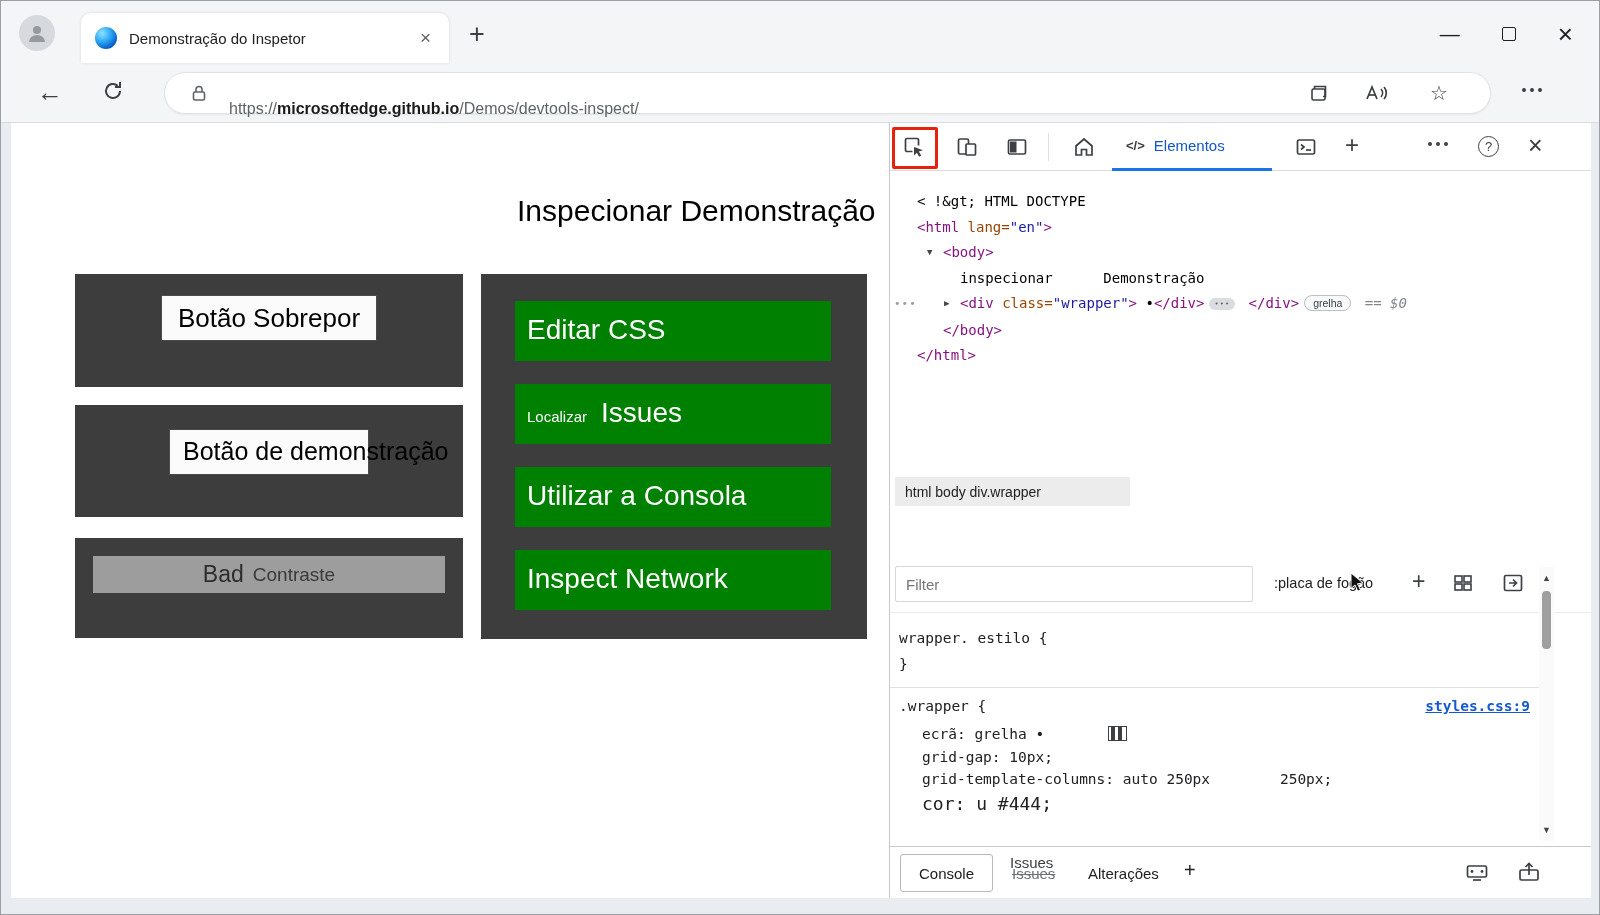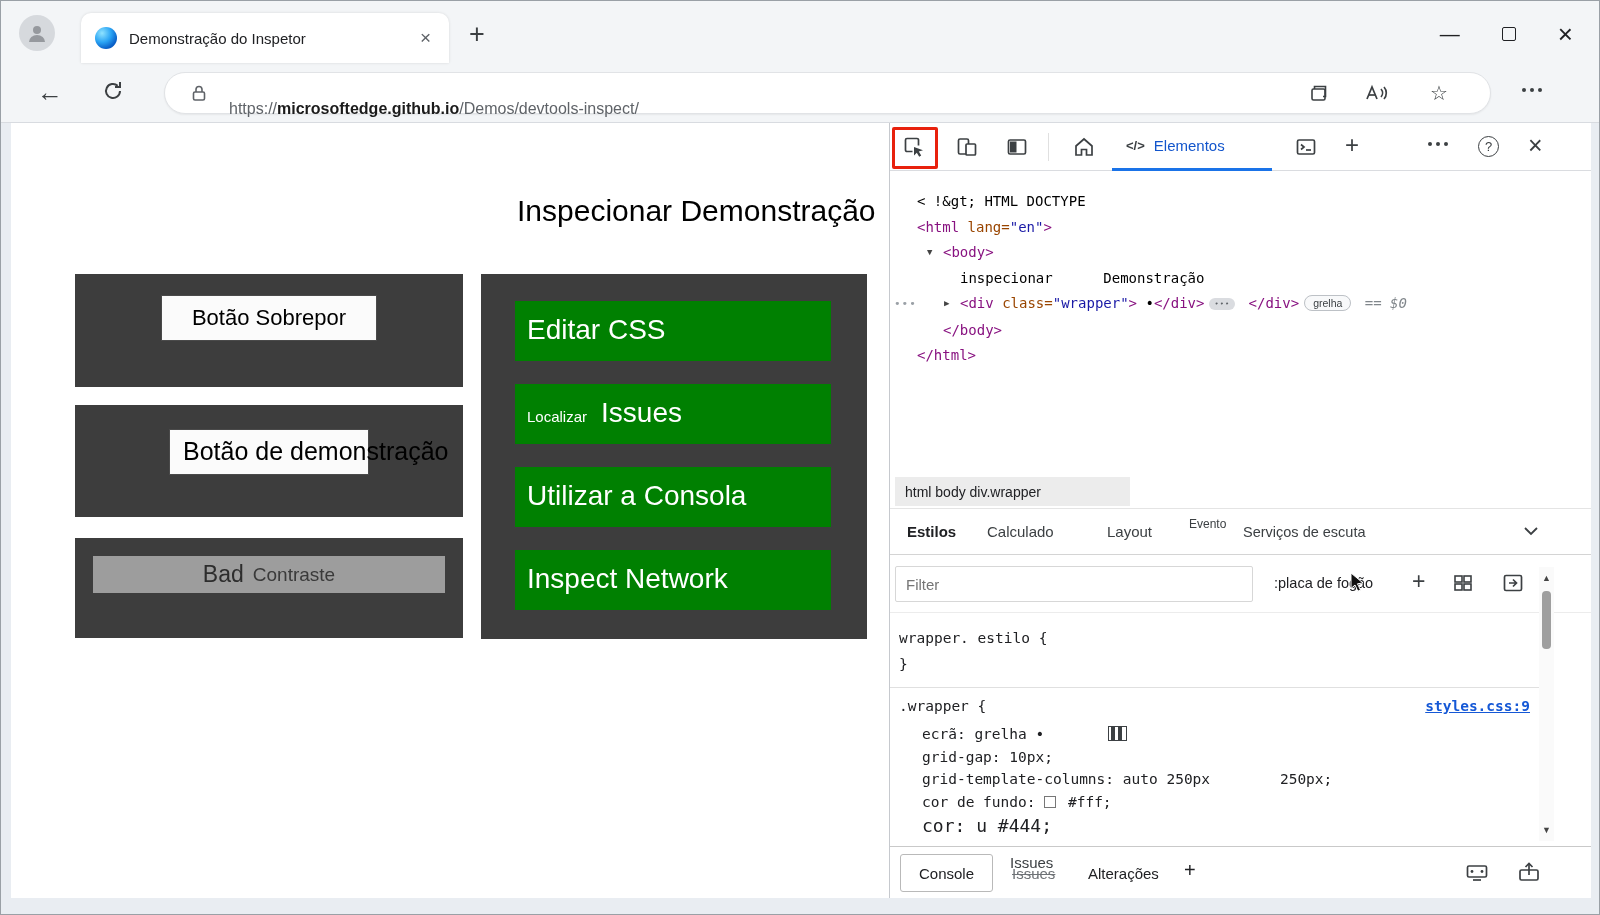--- a/index.html
+++ b/index.html
@@ -34,21 +34,21 @@
   .browser-kebab { position: absolute; right: 56px; top: 24px; }
 
   
   .page { position: absolute; left: 10px; top: 122px; width: 878px; height: 775px; background: #fff; overflow: hidden; }
   .page-title { position: absolute; left: 506px; top: 71px; font-size: 30px; font-weight: 500; color: #000; white-space: nowrap; }
   .dark-box { position: absolute; background: #3d3d3d; }
   .box1 { left: 64px; top: 151px; width: 388px; height: 113px; }
   .box2 { left: 64px; top: 282px; width: 388px; height: 112px; }
   .box3 { left: 64px; top: 415px; width: 388px; height: 100px; }
   .box-right { left: 470px; top: 151px; width: 386px; height: 365px; }
-  .btn-overlay { position: absolute; left: 86px; top: 21px; width: 216px; height: 46px; background: #fbfbfb; border: 1.5px solid #4a4a4a; font-size: 22px; color: #000; display: flex; align-items: center; justify-content: center; }
+  .btn-overlay { position: absolute; left: 86px; top: 21px; width: 216px; height: 46px; background: #fbfbfb; border: 1.5px solid #4a4a4a; font-size: 26px; color: #000; display: flex; align-items: center; justify-content: center; }
   .btn-demo { position: absolute; left: 94px; top: 24px; width: 200px; height: 46px; background: #fbfbfb; border: 1.5px solid #4a4a4a; }
   .btn-demo span { position: absolute; left: 13px; top: 7px; font-size: 25px; color: #000; white-space: nowrap; }
   .btn-bad { position: absolute; left: 18px; top: 18px; width: 352px; height: 37px; background: #9d9d9d; display: flex; align-items: center; justify-content: center; gap: 9px; }
   .btn-bad .w1 { font-size: 23px; color: #2d2d2d; }
   .btn-bad .w2 { font-size: 19px; color: #3a3a3a; }
   .green-btn { position: absolute; left: 34px; width: 316px; height: 60px; background: #008001; color: #fff; display: flex; align-items: baseline; padding-left: 12px; }
   .green-btn .big { font-size: 28px; line-height: 58px; }
   .green-btn .small { font-size: 15px; line-height: 58px; margin-right: 14px; }
   .g1 { top: 27px; } .g2 { top: 110px; } .g3 { top: 193px; } .g4 { top: 276px; }
 
@@ -297,32 +297,20 @@
         <div class="dom-line ind2"><span class="plain">inspecionar      Demonstração</span></div>
         <div class="dom-line ind2"><span class="gutter">•••</span><span class="arrow">▶</span><span class="tag">&lt;div</span><span class="attr"> class=</span><span class="val">"wrapper"</span><span class="tag">&gt; </span><span class="plain">•</span><span class="tag">&lt;/div&gt;</span><span class="pill">•••</span><span class="tag"> &lt;/div&gt;</span><span class="badge">grelha</span><span class="meta"> == </span><span class="meta-i">$0</span></div>
         <div class="dom-line ind1"><span class="tag">&lt;/body&gt;</span></div>
         <div class="dom-line ind0"><span class="tag">&lt;/html&gt;</span></div>
       </div>
 
     <div class="crumbs">
       <div class="crumb-chip">html body div.wrapper</div>
     </div>
 
-    <div class="stabs">
-      <span class="stab sel tab-styles">Estilos</span>
-      <span class="stab tab-computed">Calculado</span>
-      <span class="stab tab-layout">Layout</span>
-      <span class="stab tab-event-small">Evento</span>
-      <span class="stab tab-event">Serviços de escuta</span>
-      <span class="stab-chevron">
-        <svg width="16" height="10" viewBox="0 0 16 10" fill="none" stroke="#3c4043" stroke-width="1.8">
-            <path d="M2 2 L8 8 L14 2"></path>
-          </svg>
-      </span>
-    </div>
 
     <div class="filter-row">
       <input class="filter-input" placeholder="Filter" style="">
       <span class="hov-label">:placa de fogão</span>
       <span class="cursor-ic">
         <svg width="18" height="20" viewBox="0 0 18 20">
             <path d="M3 1 L15 11 L9.5 11.8 L12.5 18 L9.8 19.2 L7 13 L3 16.5 Z" fill="#111" stroke="#fff" stroke-width="1"></path>
           </svg>
       </span>
       <span class="f-plus">+</span>
@@ -346,21 +334,20 @@
       <div class="elstyle"><span>wrapper. estilo {</span><br><span>}</span></div>
       <div class="divider"></div>
       <div class="rule-head">
         <span>.wrapper {</span>
         <span class="css-link">styles.css:9</span>
       </div>
       <div class="rule-lines">
           <div class="sline"><span>ecrã: grelha •</span><span class="grid-badge"></span></div>
           <div class="sline"><span>grid-gap: 10px;</span></div>
           <div class="sline"><span>grid-template-columns: auto 250px        250px;</span></div>
-          <div class="sline"><span>cor de fundo: </span><span class="swatch" style="background: rgb(255, 255, 255);"></span><span> #fff;</span></div>
           <div class="sline big"><span>cor: u #444;</span></div>
         </div>
     </div>
 
     <div class="scrollbar">
       <div class="sb-up">▲</div>
       <div class="sb-thumb"></div>
       <div class="sb-down">▼</div>
     </div>
 

